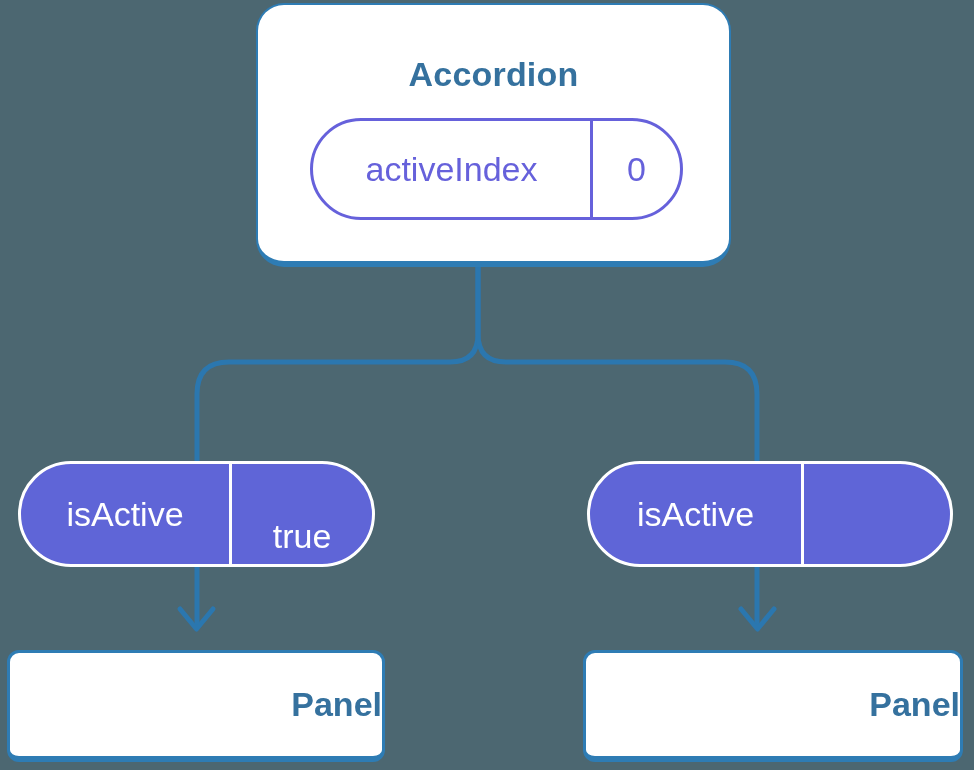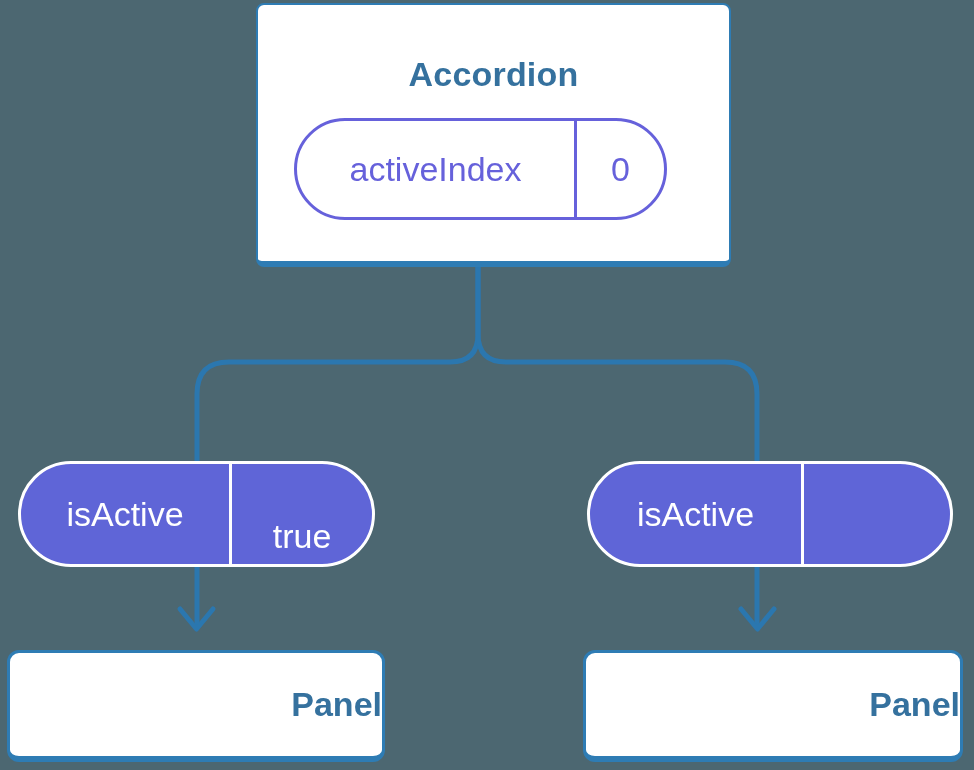--- a/index.html
+++ b/index.html
@@ -18,36 +18,36 @@
     pointer-events: none;
   }
   
   .root-box {
     position: absolute;
     left: 256px; top: 3px;
     width: 475px; height: 264px;
     background: #ffffff;
     border: 2px solid #2E7CB4;
     border-bottom-width: 6px;
-    border-radius: 8px;
+    border-radius: 28px;
     box-sizing: border-box;
   }
   .root-title {
     position: absolute;
     left: 0; right: 0; top: 50px;
     text-align: center;
     color: #35719E;
     font-size: 34px;
     font-weight: 700;
     letter-spacing: 0.2px;
   }
   
   .state-pill {
     position: absolute;
-    left: 36px; top: 113px;
+    left: 52px; top: 113px;
     width: 373px; height: 102px;
     background: #ffffff;
     border: 3px solid #6661DB;
     border-radius: 51px;
     box-sizing: border-box;
     display: flex;
     overflow: hidden;
   }
   .state-name {
     width: 277px;

